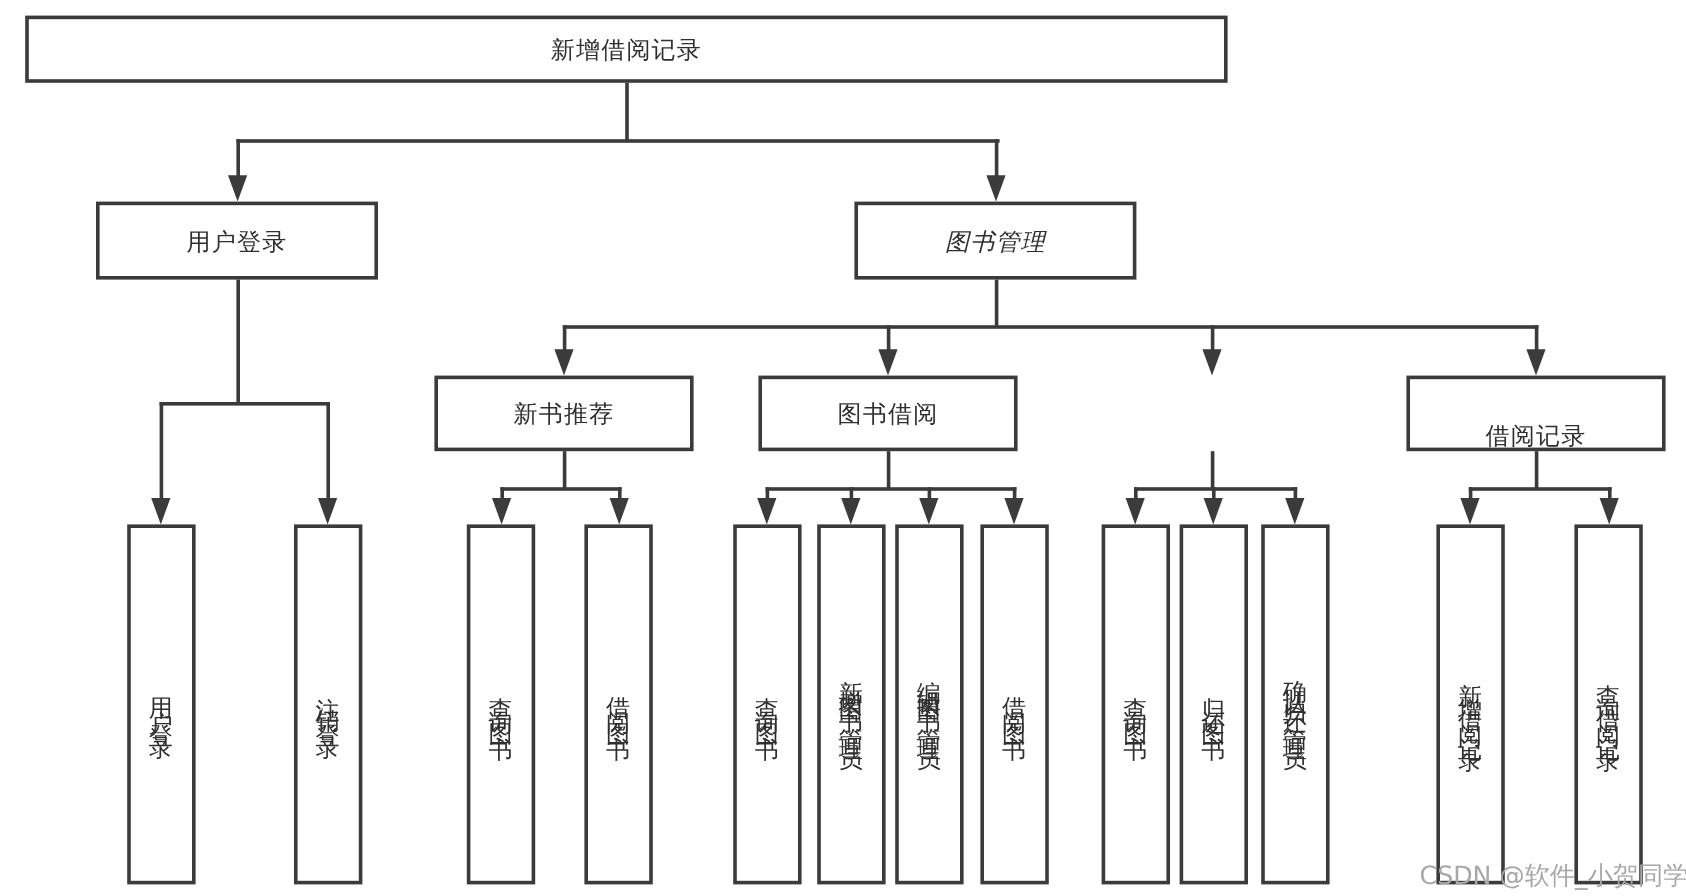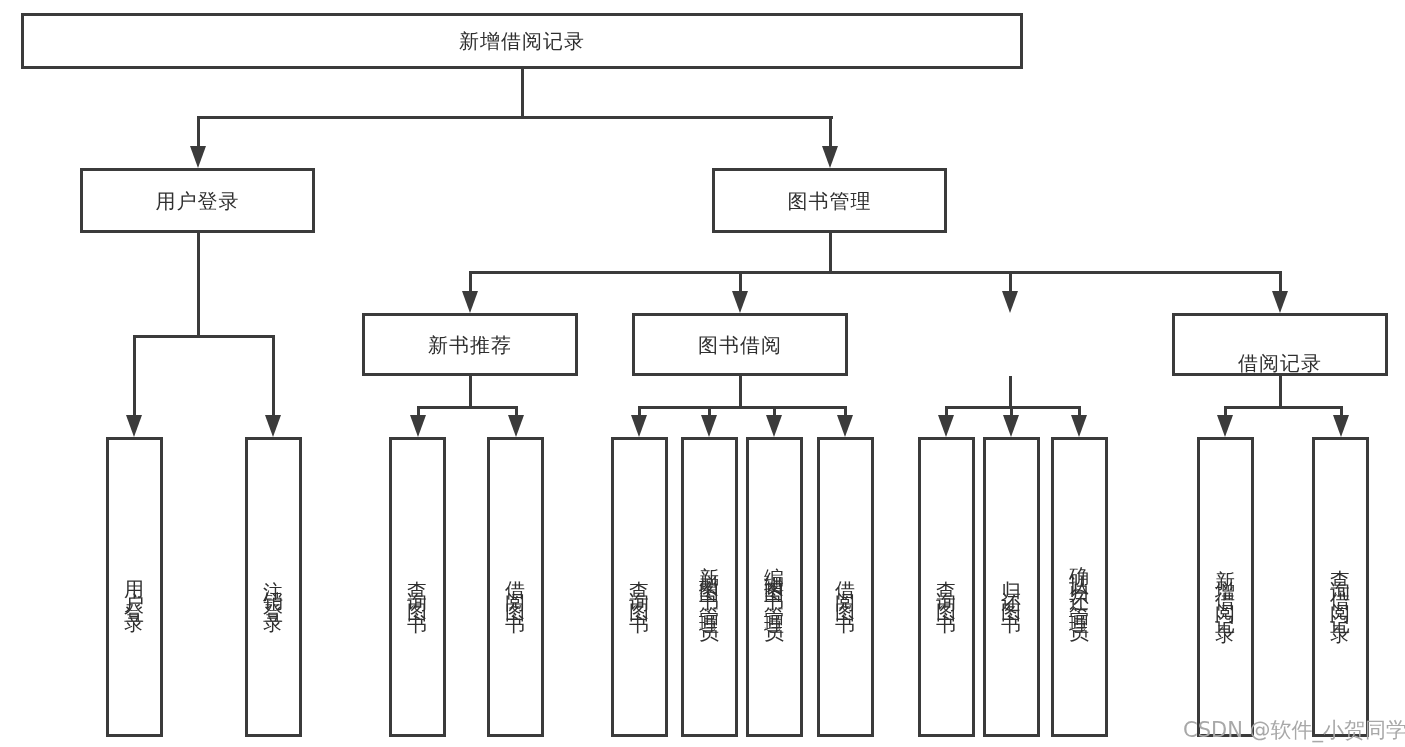--- a/index.html
+++ b/index.html
@@ -58,21 +58,21 @@
   <div class="vline" style="left:521px;top:69px;height:48px;"></div>
   <div class="hline" style="left:197px;top:116px;width:636px;"></div>
   <div class="vline" style="left:197px;top:116px;height:32px;"></div>
   <div class="vline" style="left:829px;top:116px;height:32px;"></div>
   <div class="arrow" style="left:190px;top:146px;"></div>
   <div class="arrow" style="left:822px;top:146px;"></div>
 
   <div class="box" style="left:80px;top:168px;width:235px;height:65px;">
     <span>用户登录</span>
   </div>
-  <div class="box" style="left:712px;top:168px;width:235px;height:65px;">
+  <div class="box" style="left:712px;top:168px;width:235px;height:65px;font-style:italic;">
     <span>图书管理</span>
   </div>
 
   <div class="vline" style="left:197px;top:233px;height:103px;"></div>
   <div class="hline" style="left:133px;top:335px;width:142px;"></div>
   <div class="vline" style="left:133px;top:335px;height:82px;"></div>
   <div class="vline" style="left:272px;top:335px;height:82px;"></div>
   <div class="arrow" style="left:126px;top:415px;"></div>
   <div class="arrow" style="left:265px;top:415px;"></div>
 

